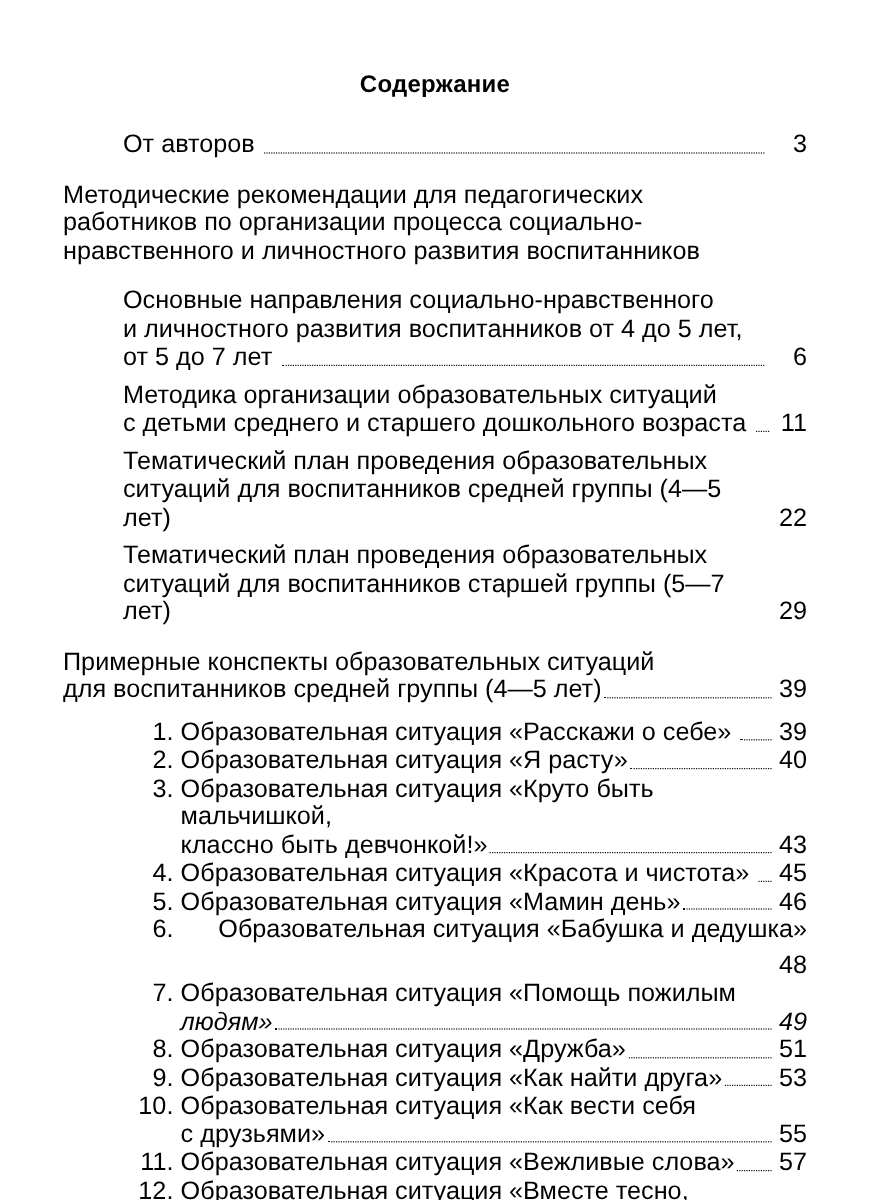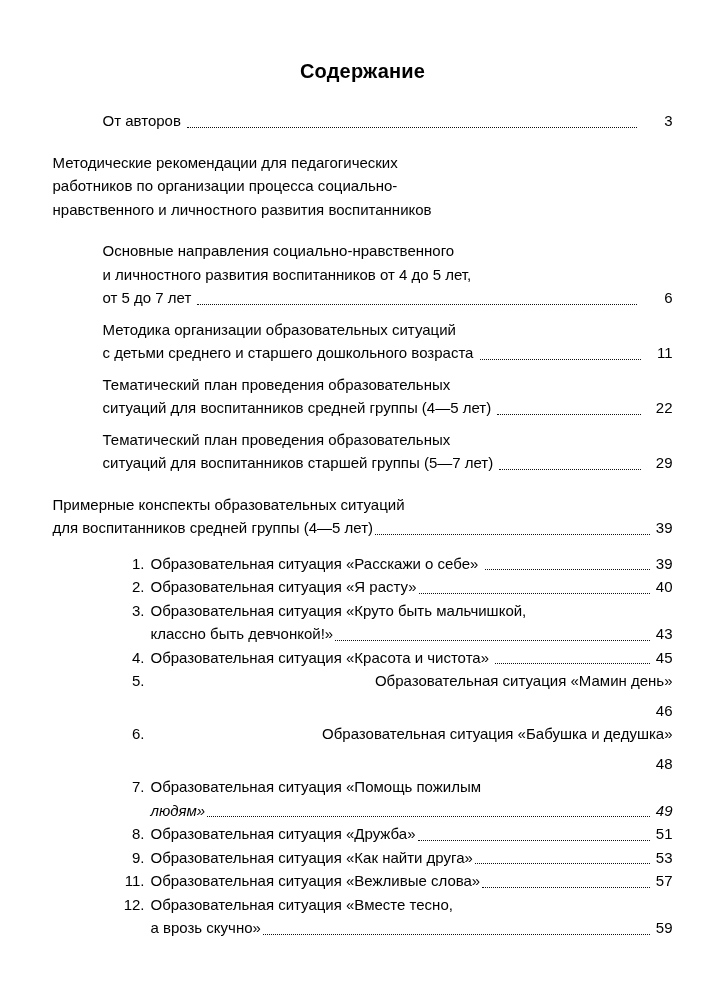--- a/index.html
+++ b/index.html
@@ -44,21 +44,21 @@
   .numcol {
     width: 42px;
     text-align: right;
     padding-right: 0px;
     flex: 0 0 42px;
   }
   .group-gap { height: 10px; }
   .group-gap-sm { height: 4px; }
 
   .multi {
-    font-size: 15px;
+    font-size: 21px;
     line-height: 23.5px;
   }
   .multi .row {
     display: flex;
     align-items: flex-end;
   }
   .multi .row .t { white-space: pre-wrap; }
   .multi .row .d {
     flex: 1 1 auto;
     border-bottom: 1.6px dotted #111;
@@ -224,21 +224,21 @@
             <span class="t" style="padding-left:6px;">Образовательная ситуация «Красота и чистота» </span>
             <span class="d"></span>
             <span class="p">45</span>
           </span>
         </span>
       </div>
 
       <div class="multi item-hang">
         <span class="lead numcol">5.</span>
         <span class="body">
-          <span class="row" style="display:flex;flex-direction:column;">
+          <span class="row" style="display:flex;">
             <span class="t" style="padding-left:6px;">Образовательная ситуация «Мамин день»</span>
             <span class="d"></span>
             <span class="p">46</span>
           </span>
         </span>
       </div>
 
       <div class="multi item-hang">
         <span class="lead numcol">6.</span>
         <span class="body">
@@ -279,20 +279,33 @@
         <span class="lead numcol">9.</span>
         <span class="body">
           <span class="row" style="display:flex;">
             <span class="t" style="padding-left:6px;">Образовательная ситуация «Как найти друга»</span>
             <span class="d"></span>
             <span class="p">53</span>
           </span>
         </span>
       </div>
 
+      <div class="multi item-hang">
+        <span class="lead numcol">10.</span>
+        <span class="body">
+          <span class="row" style="display:flex;">
+            <span class="t" style="padding-left:6px;">Образовательная ситуация «Как вести себя</span>
+          </span>
+          <span class="row" style="display:flex;">
+            <span class="t" style="padding-left:6px;">с друзьями»</span>
+            <span class="d"></span>
+            <span class="p">55</span>
+          </span>
+        </span>
+      </div>
 
       <div class="multi item-hang">
         <span class="lead numcol">11.</span>
         <span class="body">
           <span class="row" style="display:flex;">
             <span class="t" style="padding-left:6px;">Образовательная ситуация «Вежливые слова»</span>
             <span class="d"></span>
             <span class="p">57</span>
           </span>
         </span>

